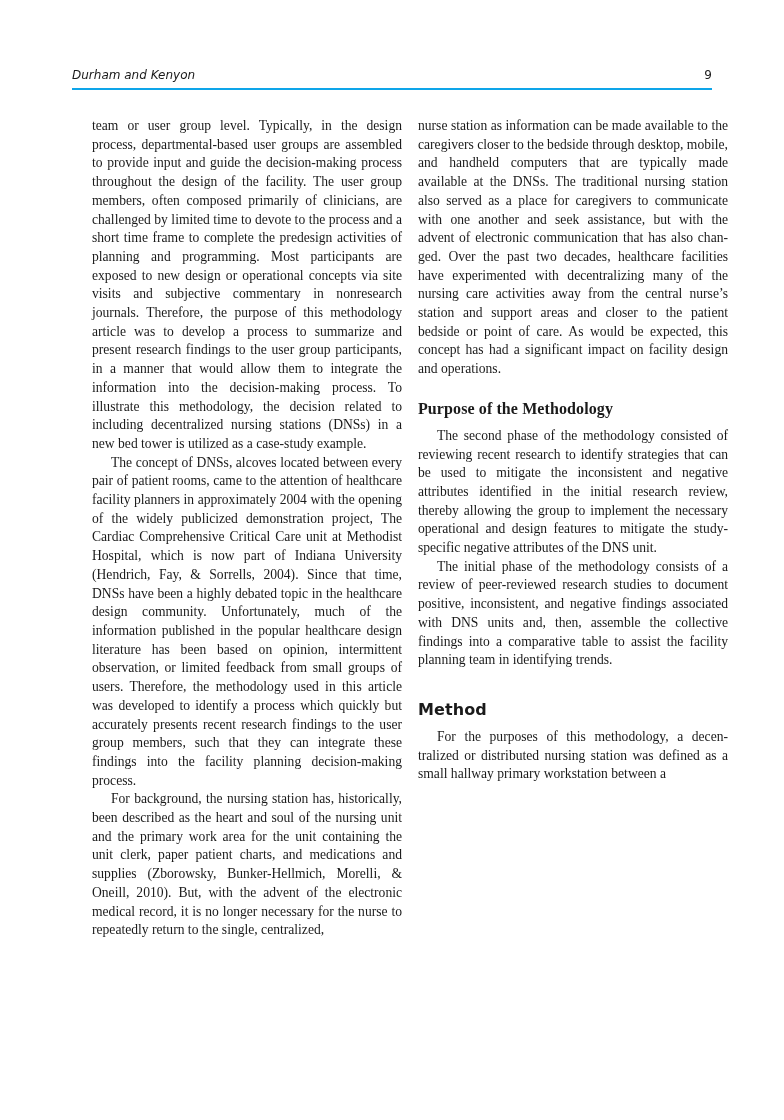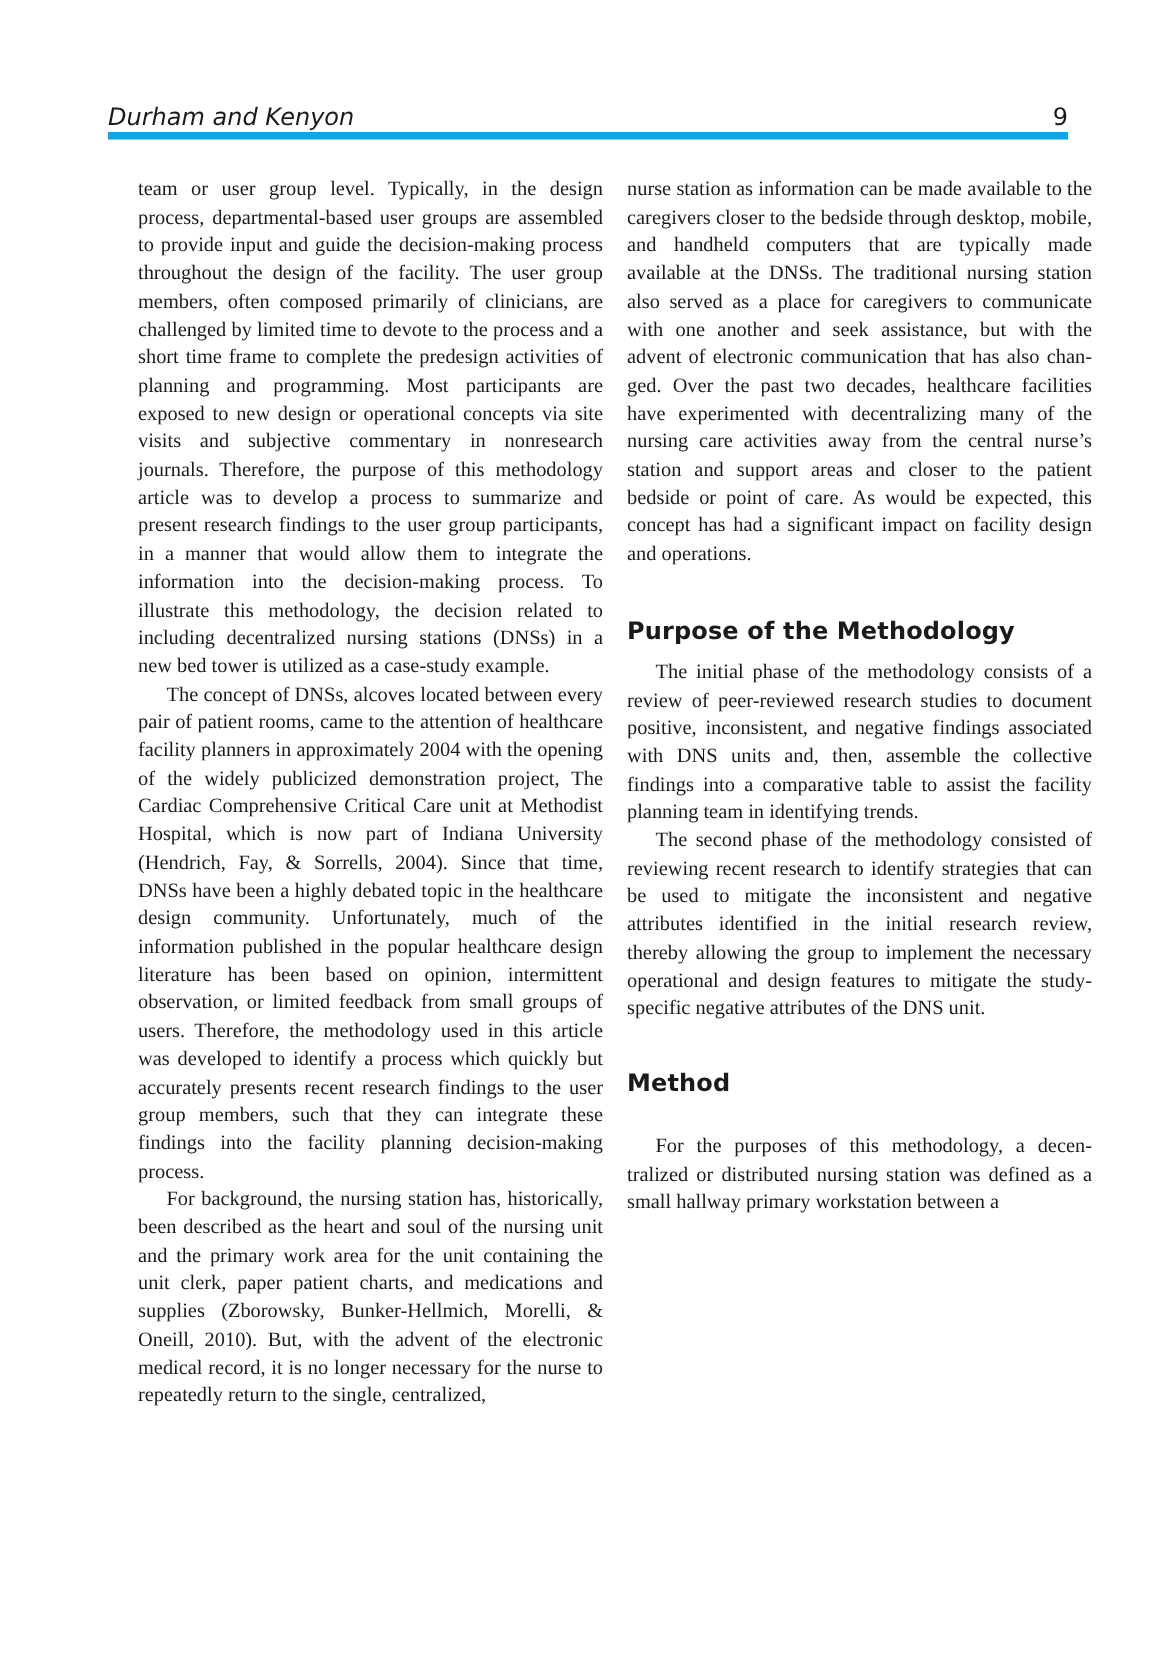--- a/index.html
+++ b/index.html
@@ -1,55 +1,55 @@
 <!DOCTYPE html>
 <html><head>
 <meta charset="utf-8">
 <style>
   html, body { margin: 0; padding: 0; background: #ffffff; }
   body { width: 784px; height: 1120px; position: relative; overflow: hidden; color: #1a1a1a; }
   .running-head {
     position: absolute; left: 72px; top: 66px; width: 640px; height: 22px;
-    border-bottom: 5px solid #0ea5e9;
-    font-family: "DejaVu Sans", sans-serif; font-size: 16px; text-decoration: underline;
+    border-bottom: 2px solid #0ea5e9;
+    font-family: "DejaVu Sans", sans-serif; font-size: 12px; text-decoration: underline;
   }
   .running-head .authors { position: absolute; left: 0; top: 2px; font-style: italic; }
   .running-head .page-num { position: absolute; right: 0; top: 2px; }
   .col {
     position: absolute; top: 117px; width: 310px;
     font-family: "Liberation Serif", serif; font-size: 13.6px; line-height: 18.7px;
     text-align: justify; hyphens: manual;
   }
   .col.left { left: 92px; }
   .col.right { left: 418px; }
   .col p { margin: 0; }
   .col p.indent { text-indent: 19px; }
   .col h2 {
     font-family: "DejaVu Sans", sans-serif; font-weight: bold; font-size: 16px;
     margin: 0; line-height: 20px; letter-spacing: 0.1px;
   }
-  .col h2.h-purpose { margin-top: 32px; margin-bottom: 8px; }
-  .col h2.h-method { margin-top: 30px; margin-bottom: 23px; }
+  .col h2.h-purpose { margin-top: 20px; margin-bottom: 8px; font-family: Liberation Serif, serif; }
+  .col h2.h-method { margin-top: 30px; margin-bottom: 8px; }
 </style>
 </head>
 <body>
 
 <div class="running-head">
   <span class="authors">Durham and Kenyon</span>
   <span class="page-num">9</span>
 </div>
 
 <div class="col left">
   <p>team or user group level. Typically, in the design process, departmental-based user groups are assembled to provide input and guide the decision-making process throughout the design of the facility. The user group members, often composed primarily of clinicians, are challenged by limited time to devote to the process and a short time frame to complete the predesign activities of planning and programming. Most participants are exposed to new design or operational concepts via site visits and subjective commentary in nonre­search journals. Therefore, the purpose of this methodology article was to develop a process to summarize and present research findings to the user group participants, in a manner that would allow them to integrate the information into the decision-making process. To illustrate this metho­dology, the decision related to including decentra­lized nursing stations (DNSs) in a new bed tower is utilized as a case-study example.</p>
   <p class="indent">The concept of DNSs, alcoves located between every pair of patient rooms, came to the attention of healthcare facility planners in approximately 2004 with the opening of the widely publicized demonstration project, The Cardiac Comprehensive Critical Care unit at Methodist Hospital, which is now part of Indiana University (Hendrich, Fay, &amp; Sorrells, 2004). Since that time, DNSs have been a highly debated topic in the healthcare design community. Unfor­tunately, much of the information published in the popular healthcare design literature has been based on opinion, intermittent observation, or limited feedback from small groups of users. Therefore, the methodology used in this article was developed to identify a process which quickly but accurately presents recent research findings to the user group members, such that they can integrate these findings into the facility planning decision-making process.</p>
   <p class="indent">For background, the nursing station has, his­torically, been described as the heart and soul of the nursing unit and the primary work area for the unit containing the unit clerk, paper patient charts, and medications and supplies (Zbor­owsky, Bunker-Hellmich, Morelli, &amp; Oneill, 2010). But, with the advent of the electronic med­ical record, it is no longer necessary for the nurse to repeatedly return to the single, centralized,</p>
 </div>
 
 <div class="col right">
   <p>nurse station as information can be made avail­able to the caregivers closer to the bedside through desktop, mobile, and handheld comput­ers that are typically made available at the DNSs. The traditional nursing station also served as a place for caregivers to communicate with one another and seek assistance, but with the advent of electronic communication that has also chan­ged. Over the past two decades, healthcare facil­ities have experimented with decentralizing many of the nursing care activities away from the cen­tral nurse’s station and support areas and closer to the patient bedside or point of care. As would be expected, this concept has had a significant impact on facility design and operations.</p>
 
   <h2 class="h-purpose">Purpose of the Methodology</h2>
+  <p class="indent">The second phase of the methodology con­sisted of reviewing recent research to identify strategies that can be used to mitigate the incon­sistent and negative attributes identified in the initial research review, thereby allowing the group to implement the necessary operational and design features to mitigate the study-specific neg­ative attributes of the DNS unit.</p>
   <p class="indent">The initial phase of the methodology consists of a review of peer-reviewed research studies to document positive, inconsistent, and negative findings associated with DNS units and, then, assemble the collective findings into a compara­tive table to assist the facility planning team in identifying trends.</p>
-  <p class="indent">The second phase of the methodology con­sisted of reviewing recent research to identify strategies that can be used to mitigate the incon­sistent and negative attributes identified in the initial research review, thereby allowing the group to implement the necessary operational and design features to mitigate the study-specific neg­ative attributes of the DNS unit.</p>
 
   <h2 class="h-method">Method</h2>
   <p class="indent">For the purposes of this methodology, a decen­tralized or distributed nursing station was defined as a small hallway primary workstation between a</p>
 </div>
 
 </body></html>

